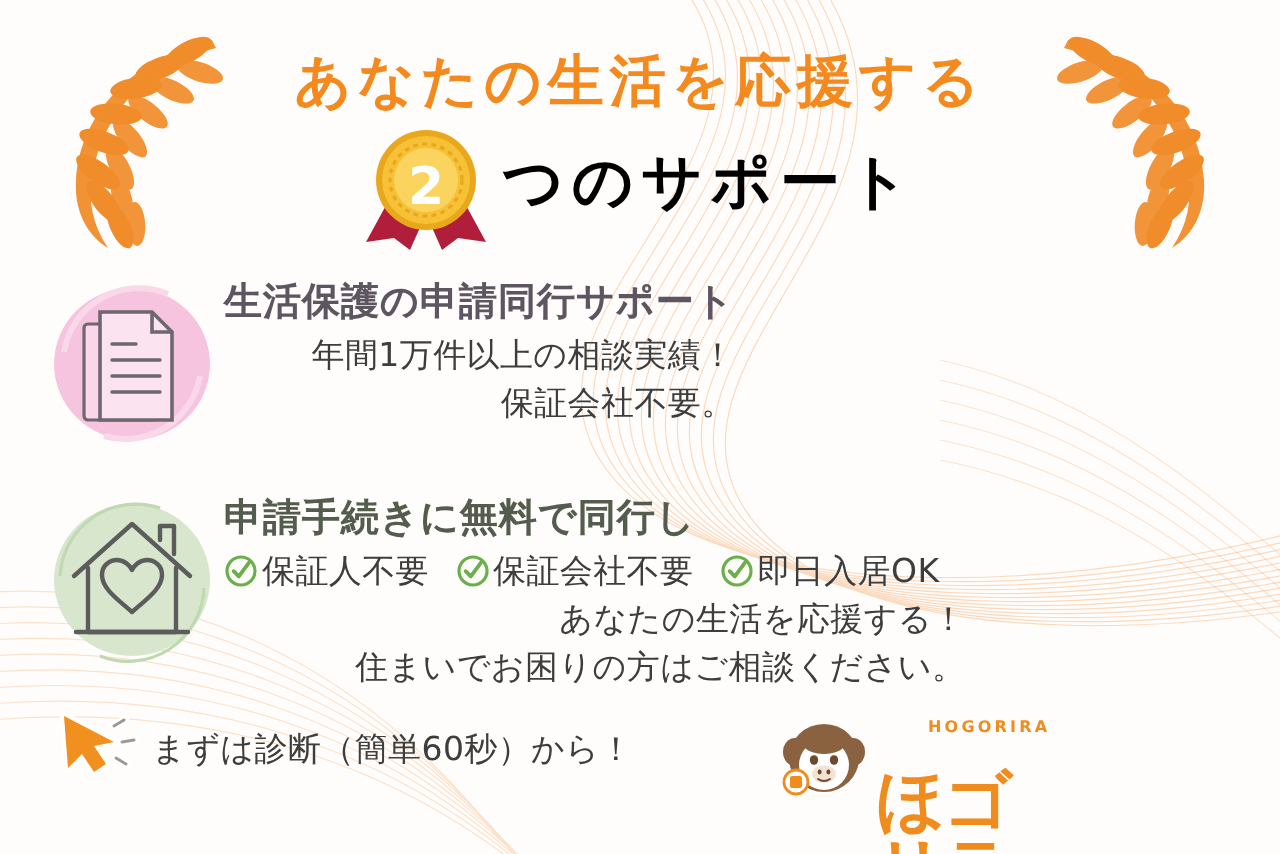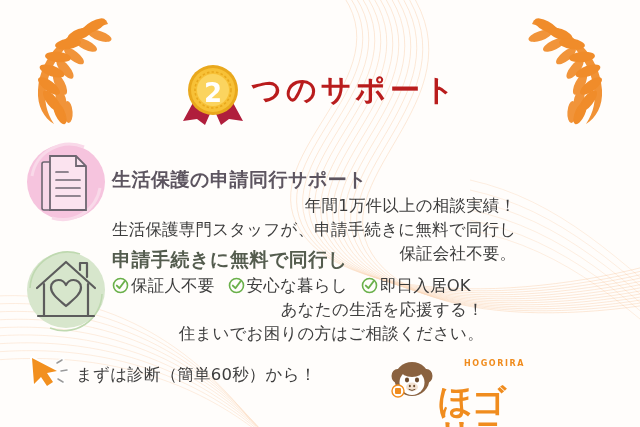--- a/index.html
+++ b/index.html
@@ -25,36 +25,36 @@
     position:absolute;left:0;top:22px;width:640px;text-align:center;
     font-size:28px;font-weight:bold;color:#F4891E;letter-spacing:3px;
     font-family:"DejaVu Sans","Liberation Sans",sans-serif;
   }
   .subline-wrap{
     position:absolute;left:0;top:63px;width:640px;
     display:flex;align-items:center;justify-content:center;gap:4px;
   }
   .medal{position:relative;width:66px;height:62px;flex:0 0 auto;}
   .subline{
-    font-size:30px;font-weight:bold;color:#b91c1c;letter-spacing:4px;
-    font-family:Liberation Mono, monospace;
+    font-size:30px;font-weight:bold;color:#000000;letter-spacing:4px;
+    font-family:Liberation Serif, serif;
     line-height:1;padding-bottom:4px;
   }
   
   .support-row{position:absolute;left:22px;display:flex;align-items:flex-start;}
   .row1{top:136px;}
   .row2{top:244px;}
   .icon-badge{position:relative;width:88px;height:92px;flex:0 0 auto;}
   .row-body{margin-left:2px;padding-top:4px;}
   .row-title{
     font-size:19px;font-weight:bold;letter-spacing:0.5px;
     font-family:"DejaVu Sans","Liberation Sans",sans-serif;
     margin:0 0 3px 0;line-height:1.2;
   }
-  .row1 .row-title{color:#5D5560;margin-top:28px;}
+  .row1 .row-title{color:#5D5560;}
   .row2 .row-title{color:#545C4E;}
   .row-line{
     font-size:16.5px;color:#3d3d3d;line-height:1.45;letter-spacing:0.2px;
     font-family:"DejaVu Sans","Liberation Sans",sans-serif;
     white-space:nowrap;
     text-align:right;
   }
   .check-line{display:flex;align-items:center;gap:0px;}
   .check-item{display:flex;align-items:center;margin-right:13px;}
   .check-item .ck{margin-right:2px;display:inline-flex;}
@@ -176,20 +176,21 @@
           <ellipse cx="58" cy="31" rx="12" ry="4.8" transform="rotate(26 58 31)"></ellipse>
           <ellipse cx="46" cy="42" rx="12" ry="4.8" transform="rotate(38 46 42)"></ellipse>
           <ellipse cx="37" cy="55" rx="12" ry="4.8" transform="rotate(50 37 55)"></ellipse>
           <ellipse cx="32" cy="70" rx="12" ry="4.8" transform="rotate(62 32 70)"></ellipse>
           <ellipse cx="33" cy="85" rx="12" ry="4.8" transform="rotate(74 33 85)"></ellipse>
           <ellipse cx="40" cy="98" rx="11" ry="4.6" transform="rotate(86 40 98)"></ellipse>
         </g>
       </g>
     </svg>
 
+    <div class="headline">あなたの生活を応援する</div>
 
     <div class="subline-wrap">
       <div class="medal">
         <svg width="66" height="62" viewBox="0 0 66 62" aria-hidden="true">
           <path d="M14 36 L2 58 L16 56 L24 62 L32 44 Z" fill="#B01E3C"></path>
           <path d="M50 36 L62 58 L48 56 L40 62 L32 44 Z" fill="#B01E3C"></path>
           <circle cx="32" cy="27" r="25" fill="#E9A81C"></circle>
           <circle cx="32" cy="27" r="22" fill="#F7C137"></circle>
           <circle cx="32" cy="27" r="18" fill="none" stroke="#E9A81C" stroke-width="1.6" stroke-dasharray="2.4 2.2"></circle>
           <circle cx="32" cy="27" r="16" fill="#FBD45F"></circle>
@@ -213,21 +214,20 @@
           <line x1="34" y1="36" x2="46" y2="36"></line>
           <line x1="34" y1="44" x2="58" y2="44"></line>
           <line x1="34" y1="52" x2="58" y2="52"></line>
           <line x1="34" y1="60" x2="58" y2="60"></line>
         </g>
       </svg>
     </div>
     <div class="row-body">
       <div class="row-title">生活保護の申請同行サポート</div>
       <div class="row-line">年間1万件以上の相談実績！</div>
-      <div class="row-line">生活保護専門スタッフが、申請手続きに無料で同行し</div>
       <div class="row-line">保証会社不要。</div>
     </div>
   </div>
 
   <div class="support-row row2">
     <div class="icon-badge">
       <svg width="88" height="92" viewBox="0 0 88 92" aria-hidden="true">
         <ellipse cx="44" cy="46" rx="39" ry="38" fill="#D7E6CC"></ellipse>
         <path d="M8 44 A38 38 0 0 1 58 10" fill="none" stroke="#BFD9B0" stroke-width="1.6"></path>
         <path d="M80 50 A38 38 0 0 1 28 84" fill="none" stroke="#BFD9B0" stroke-width="1.6"></path>
@@ -252,21 +252,21 @@
           </span>
           <span class="lbl">保証人不要</span>
         </span>
         <span class="check-item">
           <span class="ck">
             <svg width="17" height="17" viewBox="0 0 17 17" aria-hidden="true">
               <circle cx="8.5" cy="8.5" r="7" fill="none" stroke="#6AB04A" stroke-width="1.6"></circle>
               <path d="M4.8 8.6 L7.4 11.2 L12.6 4.2" fill="none" stroke="#6AB04A" stroke-width="1.9" stroke-linecap="round" stroke-linejoin="round"></path>
             </svg>
           </span>
-          <span class="lbl">安心な暮らし</span>
+          <span class="lbl">保証会社不要</span>
         </span>
         <span class="check-item">
           <span class="ck">
             <svg width="17" height="17" viewBox="0 0 17 17" aria-hidden="true">
               <circle cx="8.5" cy="8.5" r="7" fill="none" stroke="#6AB04A" stroke-width="1.6"></circle>
               <path d="M4.8 8.6 L7.4 11.2 L12.6 4.2" fill="none" stroke="#6AB04A" stroke-width="1.9" stroke-linecap="round" stroke-linejoin="round"></path>
             </svg>
           </span>
           <span class="lbl">即日入居OK</span>
         </span>

